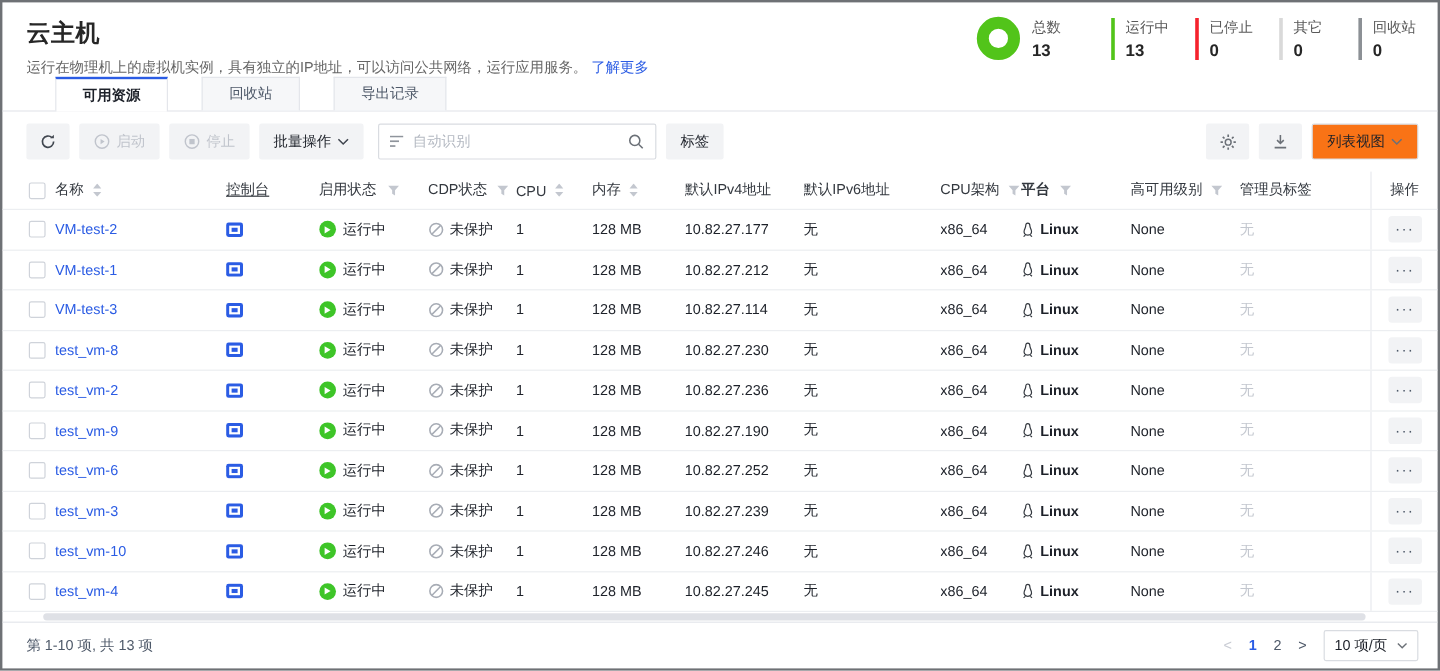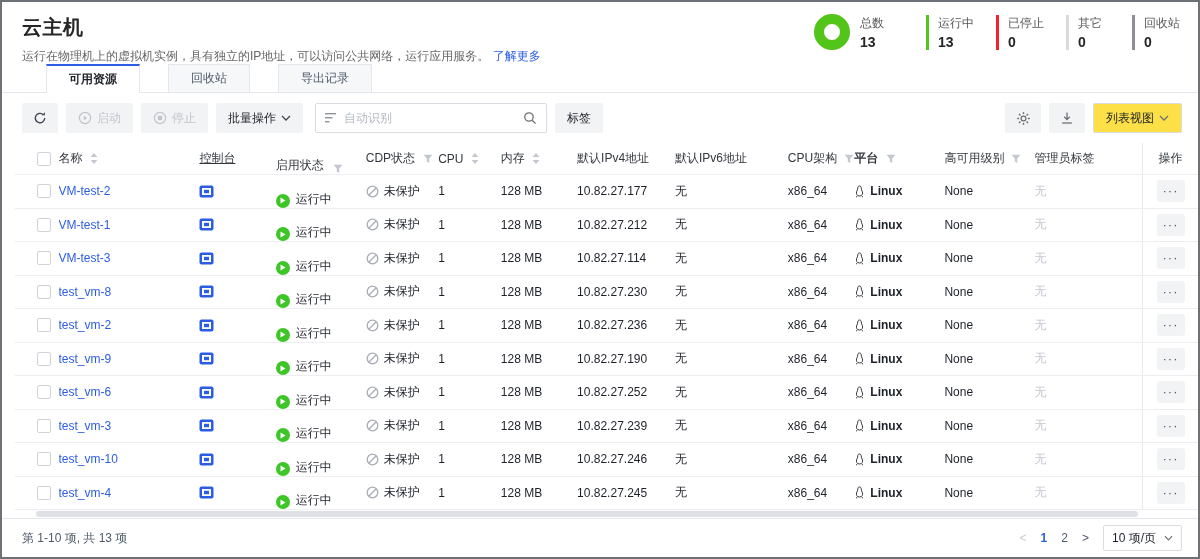--- a/index.html
+++ b/index.html
@@ -29,33 +29,33 @@
   
   .toolbar { height:50px; display:flex; align-items:center; padding:0 16px 0 20px; gap:8px; flex:none; }
   .btn { height:30px; display:inline-flex; align-items:center; justify-content:center; gap:5px; background:#f2f3f5; border:none; border-radius:2px; font-size:12px; color:#1d2129; padding:0 12px; cursor:pointer; font-family:inherit; }
   .btn.icon-only { width:36px; padding:0; }
   .btn.disabled { color:#c0c4cc; cursor:not-allowed; }
   .btn svg { display:block; }
   .search-box { width:232px; height:30px; border:1px solid #d9dce1; border-radius:2px; background:#fff; display:flex; align-items:center; padding:0 9px; gap:7px; margin-left:4px; }
   .search-box input { flex:1; border:none; outline:none; font-size:12px; color:#4c1d95; font-family:inherit; min-width:0; }
   .search-box input::placeholder { color:#b4b9c2; }
   .toolbar-spacer { flex:1; }
-  .select-btn { background:#fde047; border:1px solid #d9dce1; }
+  .select-btn { background:#f97316; border:1px solid #d9dce1; }
 
   
-  .table { flex:none;padding-left:13px; }
+  .table { flex:none; }
   .tr { display:flex; align-items:stretch; border-bottom:1px solid #eceef1; }
   .th-row { height:32px; }
   .body-row { height:33.5px; }
   .cell { display:flex; align-items:center; font-size:12px; color:#1d2129; padding-left:0; gap:4px; overflow:hidden; white-space:nowrap; }
   .th-row .cell { color:#33383f; }
   .c-check { width:44px; justify-content:flex-start; padding-left:22px; }
   .c-name { width:144px; }
   .c-console { width:78px;text-decoration:underline; }
-  .c-status { width:92px; gap:6px;align-items:flex-end; }
+  .c-status { width:92px; gap:6px; }
   .c-cdp { width:74px; gap:5px; }
   .c-cpu { width:64px; }
   .c-mem { width:78px; }
   .c-ipv4 { width:100px; }
   .c-ipv6 { width:98px; }
   .c-arch { width:68px;margin-left:17px; }
   .c-plat { width:92px; gap:5px;font-weight:bold; }
   .c-ha { width:92px; }
   .c-admin { width:110px; }
   .c-act { flex:1; min-width:56px; border-left:1px solid #e8eaee; justify-content:center; }

